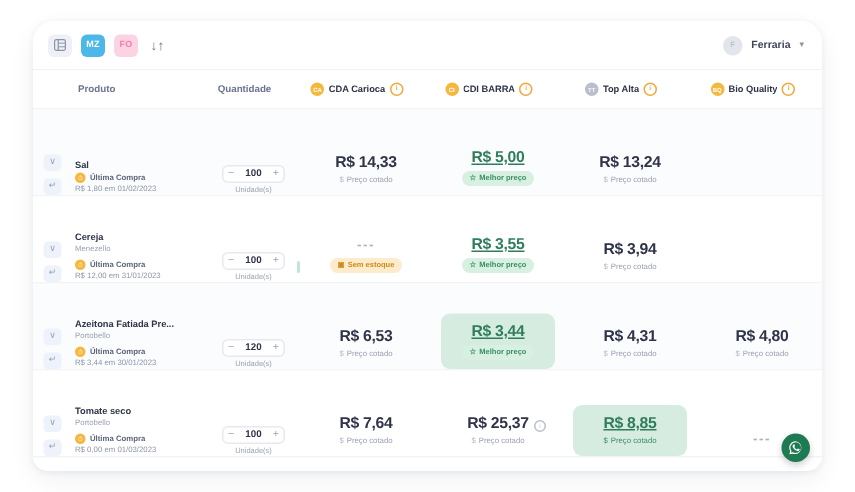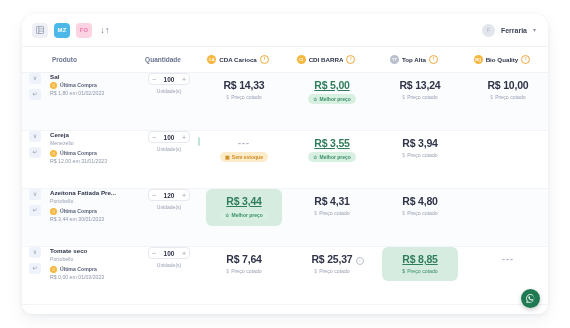--- a/index.html
+++ b/index.html
@@ -113,21 +113,21 @@
     width: 7px; height: 7px; border-radius: 50%;
     border: 1px solid #f0a93c; color: #f0a93c;
     font-size: 4.5px; line-height: 5px; text-align: center;
     flex: 0 0 auto; font-weight: 700;
   }
 
   .tbody { position: relative; }
   .row {
     height: 57px;
     display: flex;
-    align-items: flex-start;
+    align-items: flex-end;
     border-bottom: 1px solid #f2f4f8;
     background: #fbfcfe;
     position: relative;
   }
   .row:nth-child(even) { background: #ffffff; }
 
   
   .exp {
     width: 26px; flex: 0 0 26px;
     display: flex; flex-direction: column;
@@ -366,29 +366,20 @@
             </div>
             <div class="cell">
               <div class="cell-inner">
                 <div class="price">R$ 13,24</div>
                 <div class="sub">
                   <span class="scur">$</span>
                   <span>Preço cotado</span>
                 </div>
               </div>
             </div>
-            <div class="cell">
-              <div class="cell-inner">
-                <div class="price">R$ 10,00</div>
-                <div class="sub">
-                  <span class="scur">$</span>
-                  <span>Preço cotado</span>
-                </div>
-              </div>
-            </div>
           </div>
           <div class="row">
             <div class="exp">
               <div class="chip">∨</div>
               <div class="chip">↵</div>
             </div>
             <div class="prod">
               <div class="p-name">Cereja</div>
               <div class="p-brand">Menezello</div>
               <div class="p-last">
@@ -449,20 +440,29 @@
               <div class="p-last-val">R$ 3,44 em 30/01/2023</div>
             </div>
             <div class="qty">
               <div class="stepper">
                 <span class="step-btn">−</span>
                 <span class="step-val">120</span>
                 <span class="step-btn">+</span>
               </div>
               <div class="qty-unit">Unidade(s)</div>
               <div class="qty-bar"></div>
+            </div>
+            <div class="cell">
+              <div class="cell-inner">
+                <div class="price">R$ 6,53</div>
+                <div class="sub">
+                  <span class="scur">$</span>
+                  <span>Preço cotado</span>
+                </div>
+              </div>
             </div>
             <div class="cell">
               <div class="cell-inner selected">
                 <div class="price green">R$ 3,44</div>
                 <div class="badge best">
                   <span>☆</span>
                   <span>Melhor preço</span>
                 </div>
               </div>
             </div>

